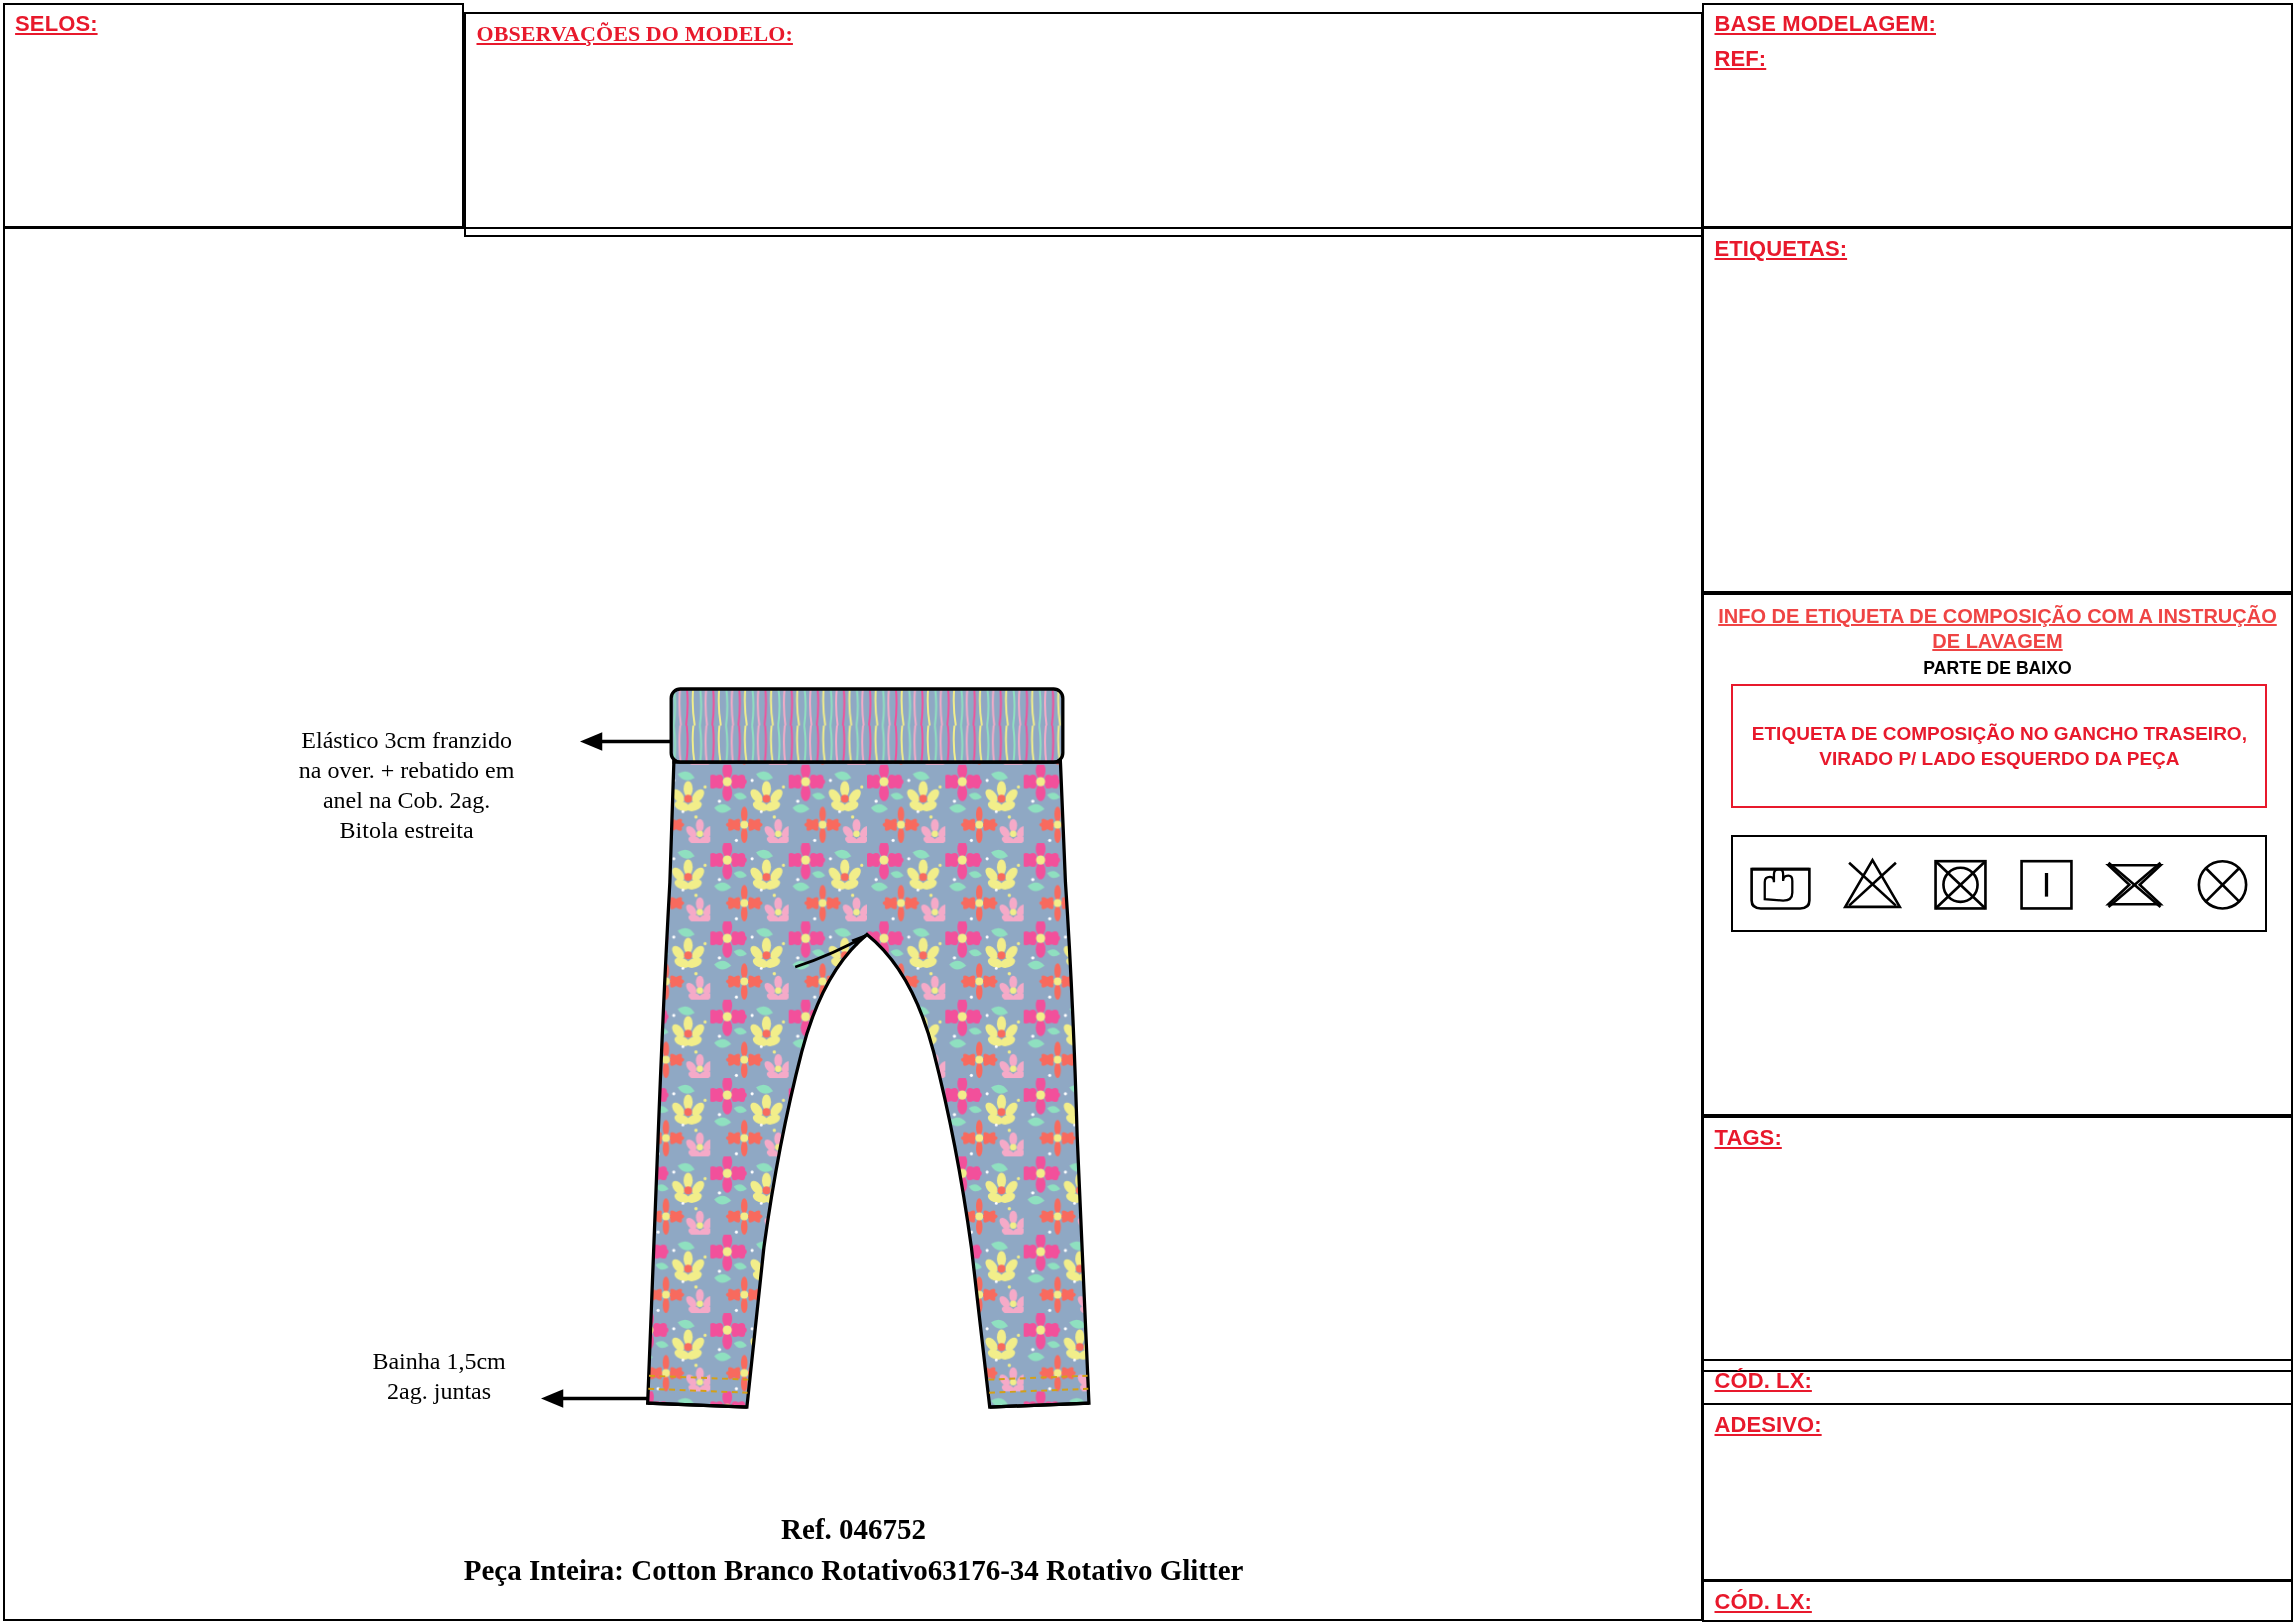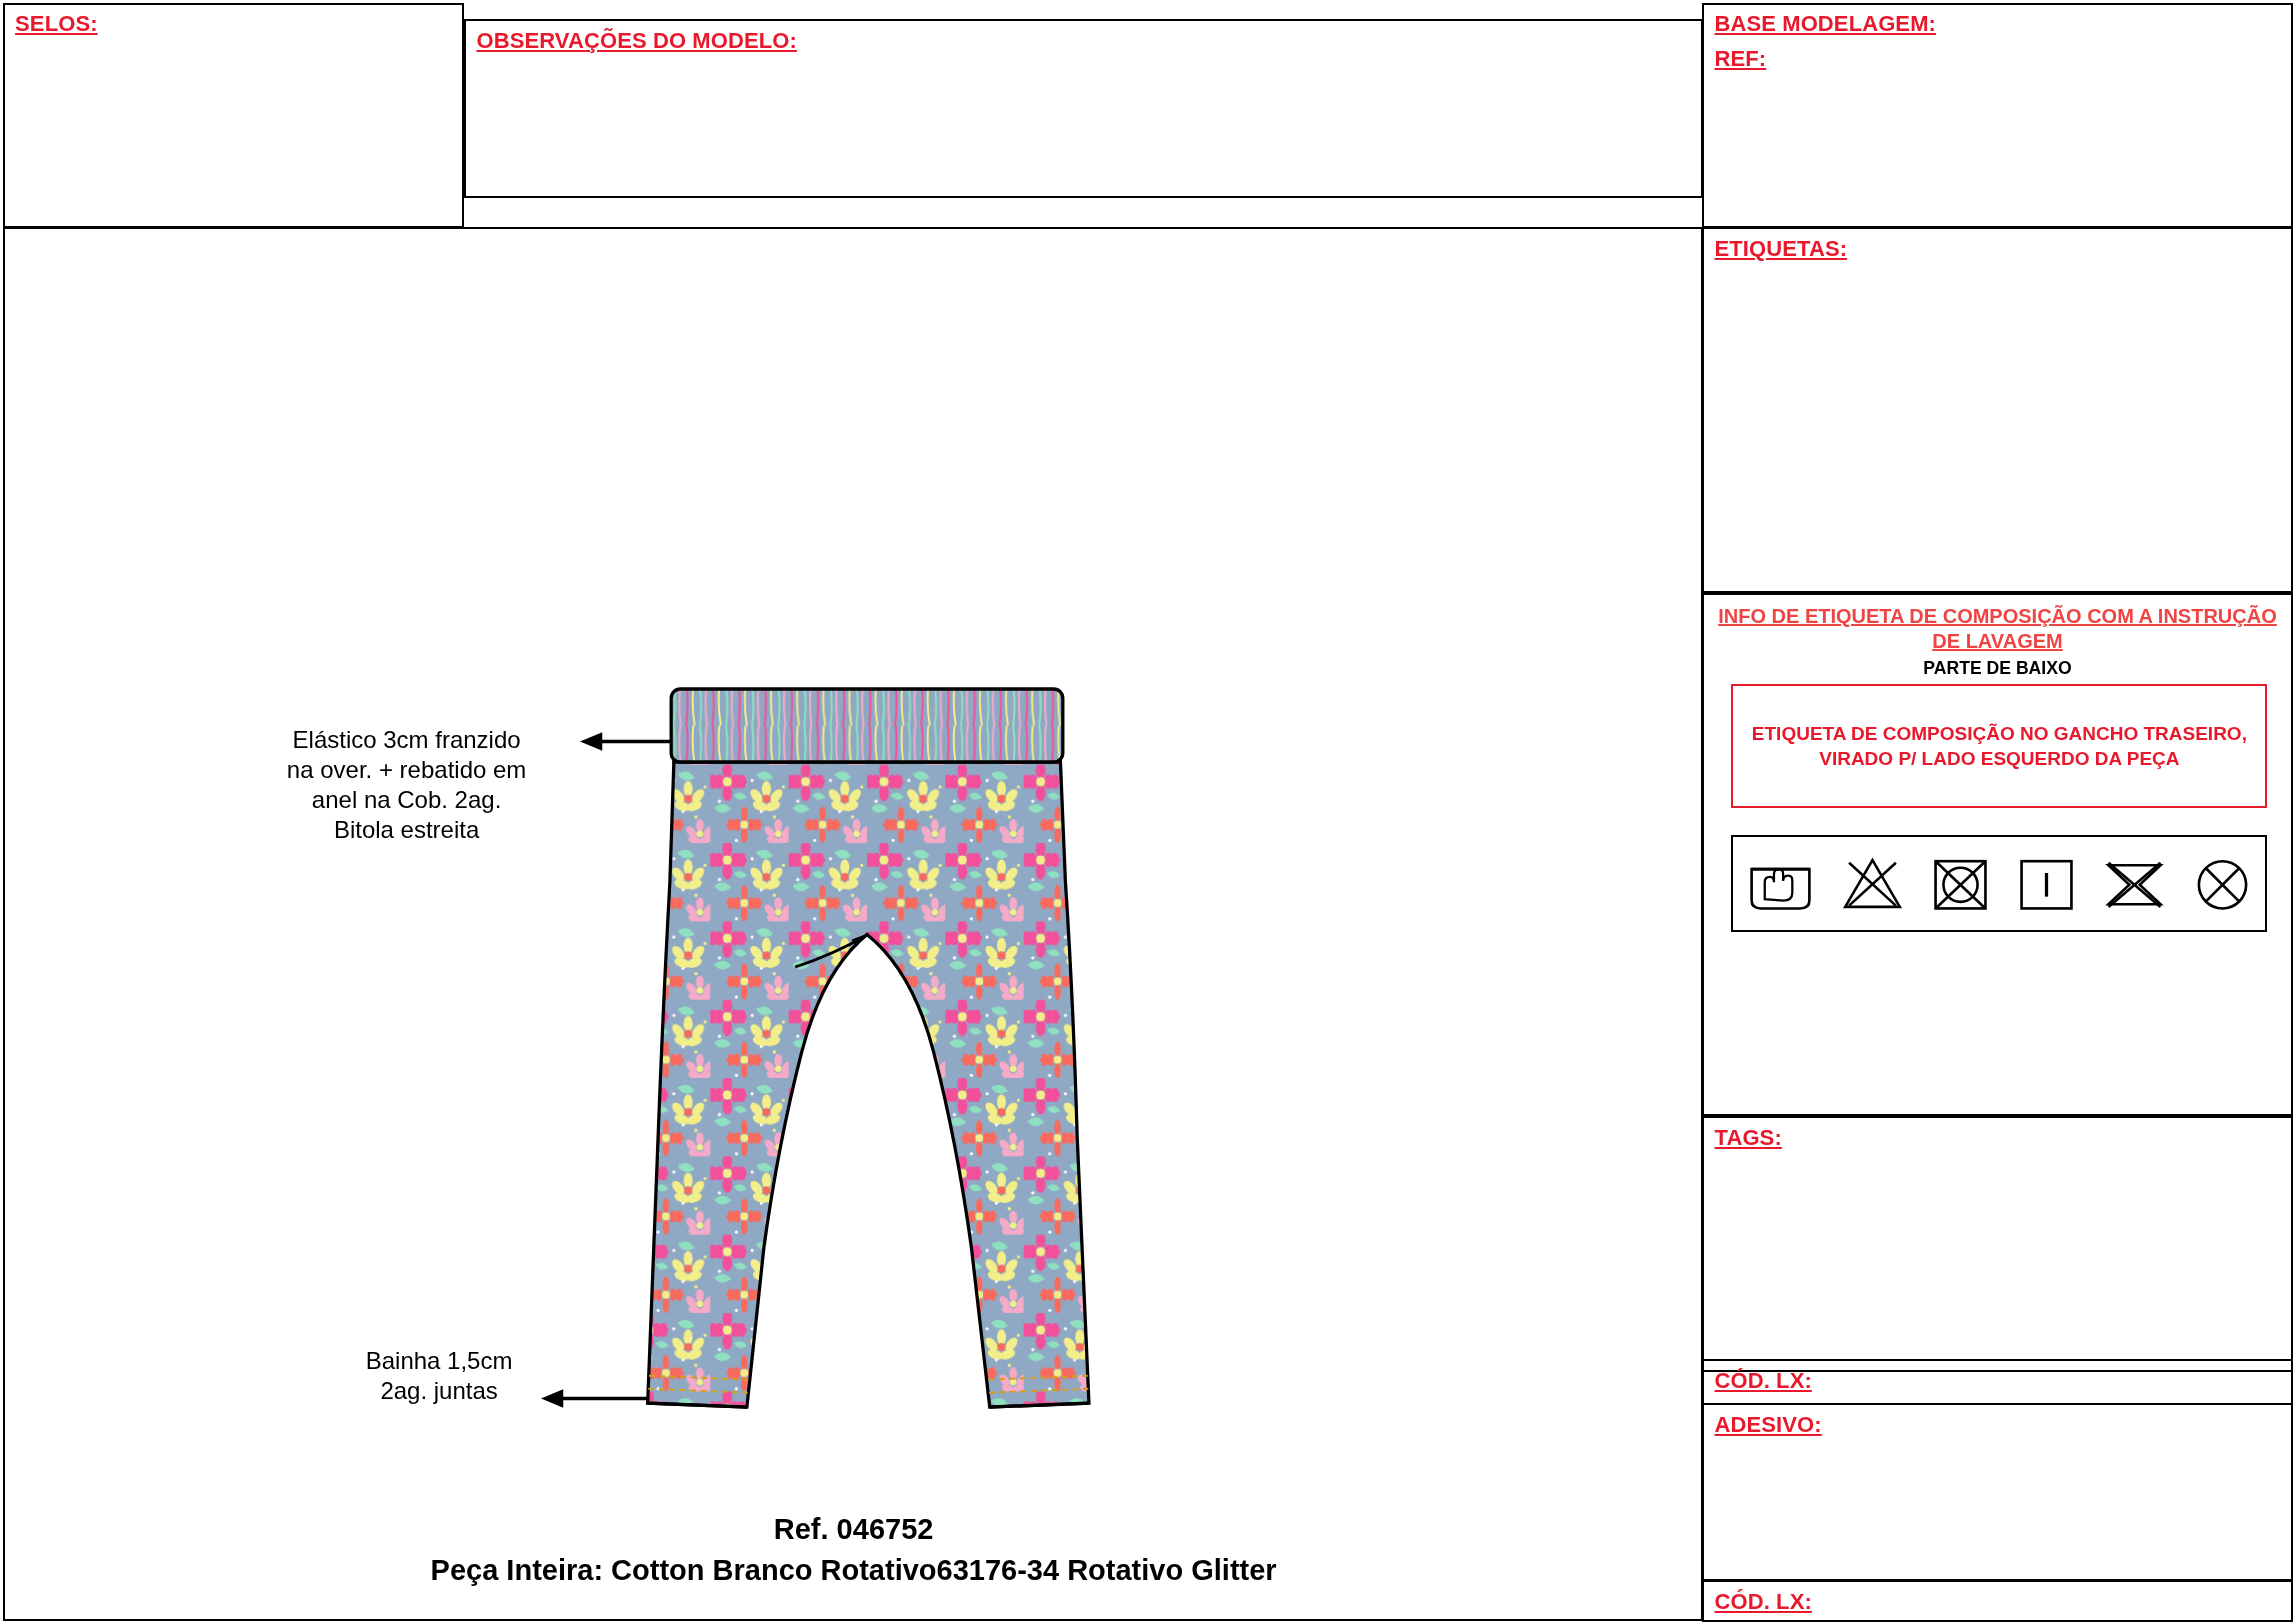--- a/index.html
+++ b/index.html
@@ -32,36 +32,36 @@
     color: #e8192c;
     font-weight: bold;
     text-decoration: underline;
     font-size: 22px;
     letter-spacing: 0.1px;
     text-align: center;
   }
 
   
   #selos-box      { left: 2.6px;    top: 2.6px;   width: 461px;  height: 225px; }
-  #obs-box        { left: 464px;  top: 19px;   width: 1239px; height: 179px; }
+  #obs-box        { left: 464px;  top: 12px;   width: 1239px; height: 225px; font-family: Liberation Serif, serif; }
   #base-box       { left: 1702px; top: 2.6px;   width: 591px;  height: 225px; }
 
   .cell-label {
     position: absolute;
     left: 10.5px;
     top: 6.5px;
   }
   .cell-label2 {
     position: absolute;
     left: 10.5px;
     top: 41px;
   }
 
   
-  #draw-box { left: 2.6px; top: 227px; width: 1700px; height: 1394px; }
+  #draw-box { left: 2.6px; top: 227px; width: 1700px; height: 1394px; font-family: Liberation Serif, serif; }
 
   
   #etiquetas-box  { left: 1702px; top: 227px;  width: 591px; height: 366px; }
   #info-box       { left: 1702px; top: 593px;  width: 591px; height: 523px; }
   #tags-box       { left: 1702px; top: 1116px; width: 591px; height: 256px; }
   #codlx-box      { left: 1702px; top: 1359px; width: 591px; height: 46px;  }
   #adesivo-box    { left: 1702px; top: 1403px; width: 591px; height: 178px; padding-left: 34px; }
   #codlx2-box     { left: 1702px; top: 1580px; width: 591px; height: 42px;  }
 
   .info-title {

